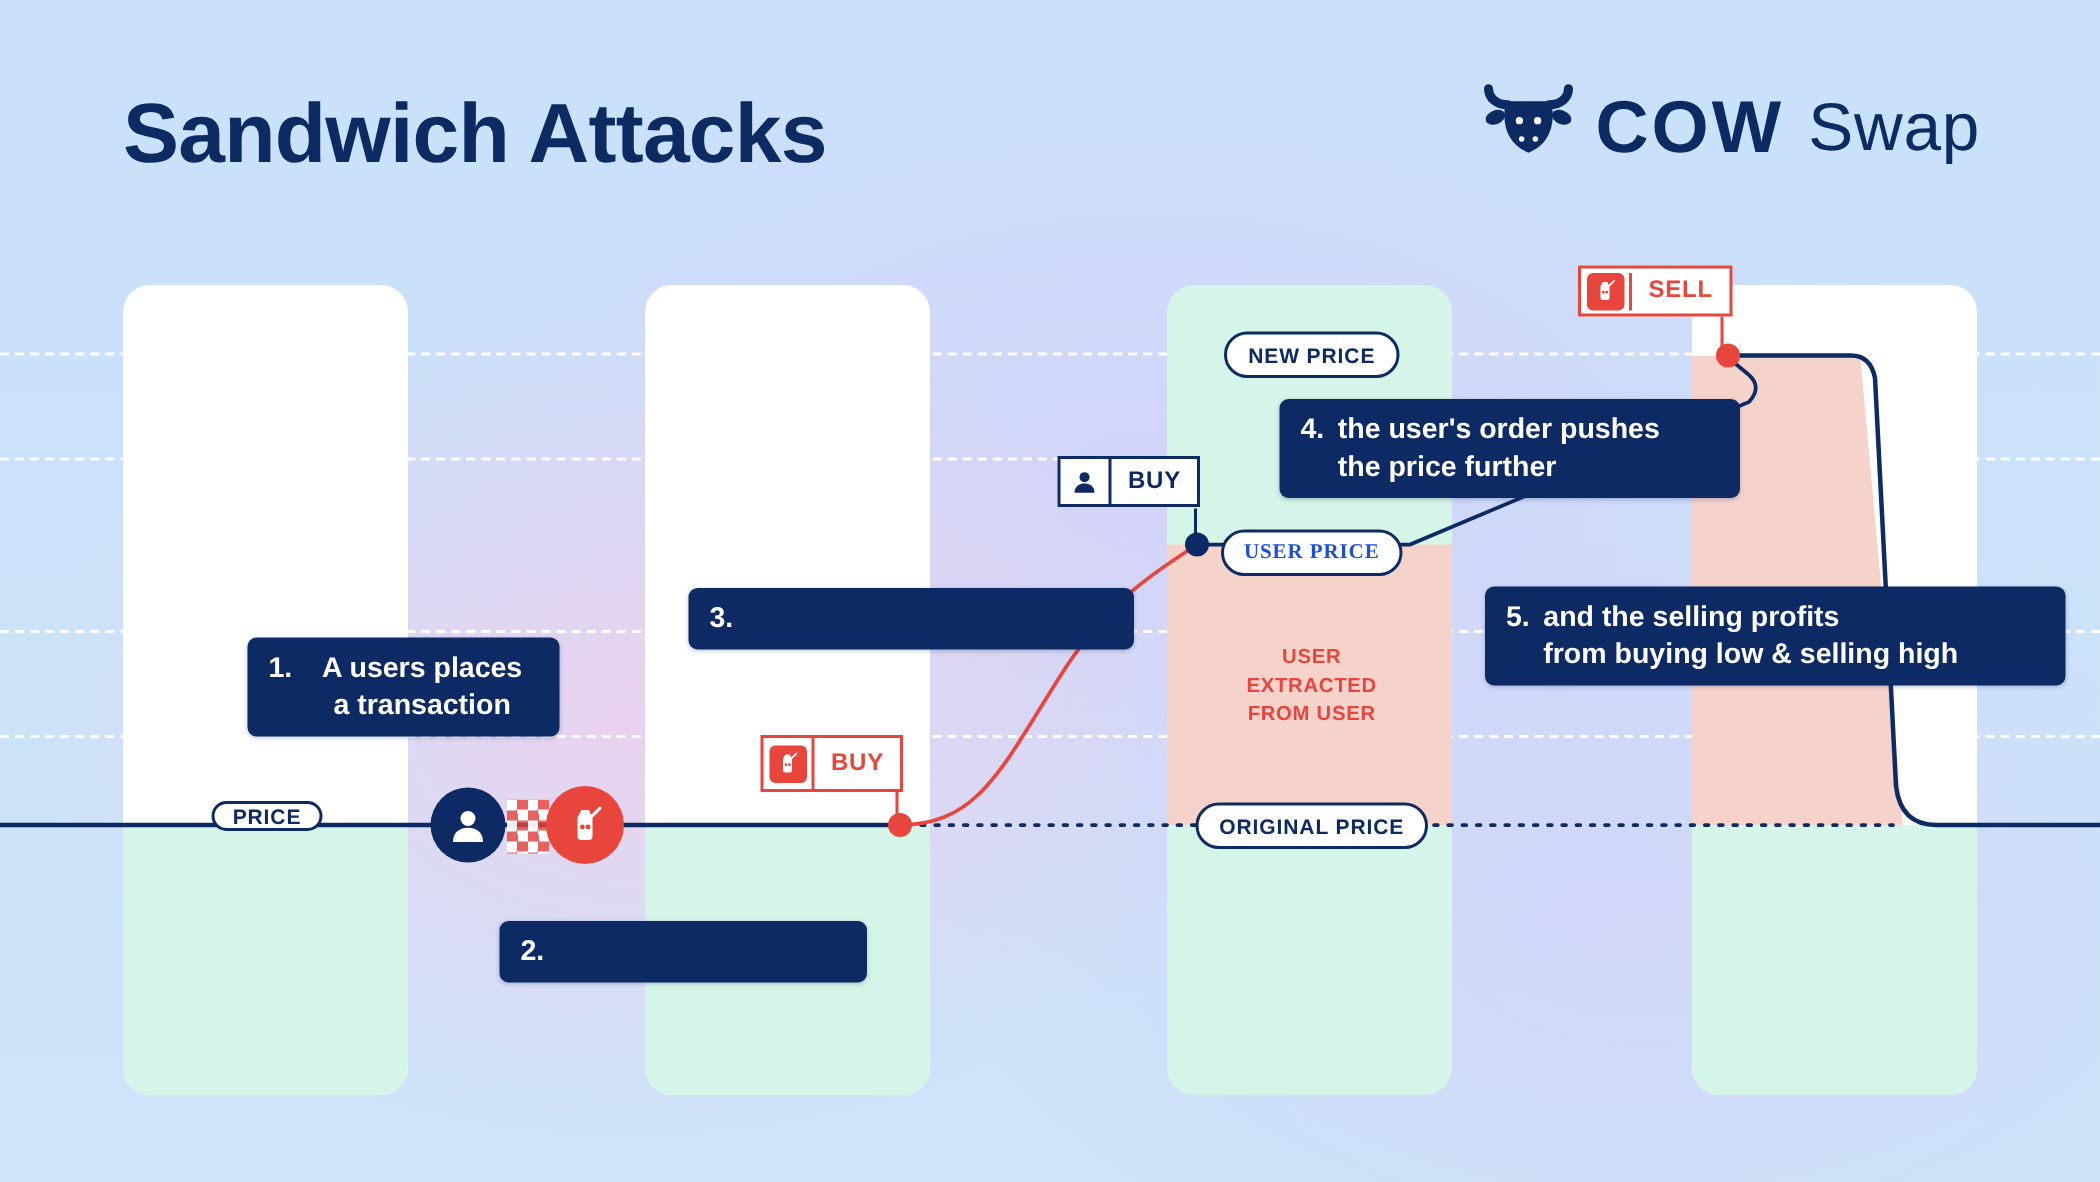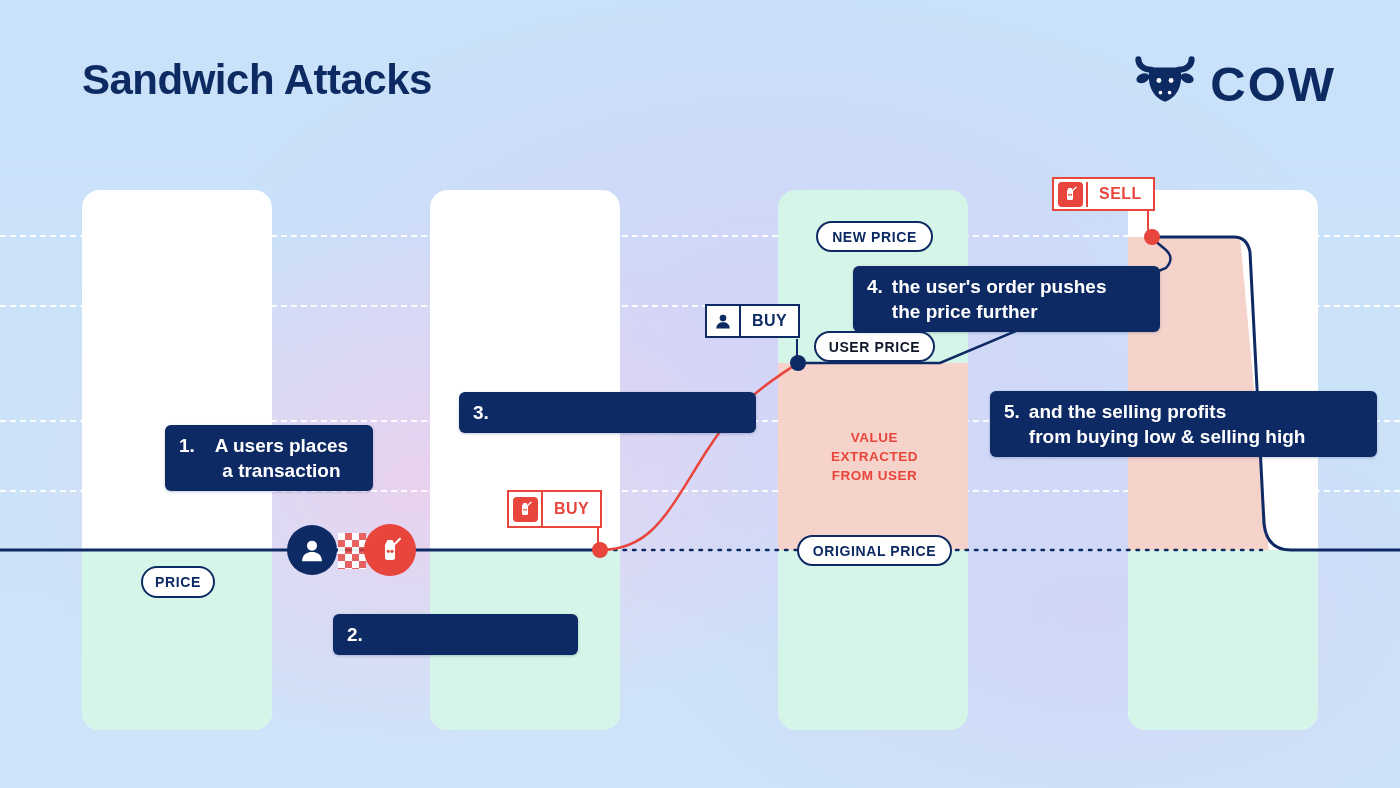--- a/index.html
+++ b/index.html
@@ -6,44 +6,44 @@
   body { background:#9db8d8; font-family:"Liberation Sans", sans-serif; }
   .canvas {
     position:relative; width:1400px; height:788px; overflow:hidden;
     background:
       radial-gradient(620px 420px at 30% 62%, rgba(243,205,235,.75), rgba(243,205,235,0) 65%),
       radial-gradient(900px 520px at 55% 42%, rgba(215,203,246,.65), rgba(215,203,246,0) 65%),
       radial-gradient(700px 420px at 78% 78%, rgba(214,203,245,.55), rgba(214,203,245,0) 65%),
       linear-gradient(#c9e1f9,#cde4f9);
   }
   .gridline { position:absolute; left:0; right:0; border-top:2px dashed rgba(255,255,255,.92); z-index:1; }
-  .page-title { position:absolute; left:82px; top:56px; font-size:42px; font-weight:900; color:#0d2a63; letter-spacing:-0.5px; z-index:6; }
-
-  
-  .logo { position:absolute; right:64px; top:56px; display:flex; align-items:center; gap:10px; z-index:6; color:#0d2a63; }
+  .page-title { position:absolute; left:82px; top:56px; font-size:56px; font-weight:900; color:#0d2a63; letter-spacing:-0.5px; z-index:6; }
+
+  
+  .logo { position:absolute; right:80px; top:56px; display:flex; align-items:center; gap:10px; z-index:6; color:#0d2a63; }
   .logo .brand-bold { font-size:49px; font-weight:900; letter-spacing:2px; }
   .logo .brand-light { font-size:45px; font-weight:500; margin-left:6px; letter-spacing:0.5px; }
 
   
   .col { position:absolute; top:190px; width:190px; height:540px; background:#fff; border-radius:18px; z-index:2; overflow:hidden; }
   .col-1 { left:82px; } .col-2 { left:430px; } .col-3 { left:778px; background:#d6f5e9; } .col-4 { left:1128px; }
   .mint-bottom { position:absolute; left:0; right:0; top:360px; bottom:0; background:#d6f5e9; }
   .value-band { position:absolute; left:0; right:0; top:173px; height:187px; background:#f6d3ca; }
   .salmon-wedge { position:absolute; left:0; top:47px; width:190px; height:313px; background:#f6d3ca;
     clip-path: polygon(0 0, 59% 0, 74% 100%, 0 100%); }
 
   .overlay { position:absolute; left:0; top:0; z-index:3; pointer-events:none; }
 
   
   .pill { position:absolute; background:#fff; border:2px solid #0d2a63; border-radius:999px;
     display:flex; align-items:center; justify-content:center;
     font-size:14px; font-weight:800; color:#0d2a63; letter-spacing:0.6px; z-index:5; }
-  .pill-price { left:141px; top:534px; width:74px; height:32px;margin-top:32px; }
+  .pill-price { left:141px; top:534px; width:74px; height:20px; }
   .pill-new-price { left:816px; top:221px; width:117px; height:31px; }
-  .pill-user-price { left:814px; top:331px; width:121px; height:31px; color:#0f172a; }
+  .pill-user-price { left:814px; top:353px; width:121px; height:31px; color:#1d4ed8;font-family:Liberation Serif, serif; }
   .pill-original-price { left:797px; top:535px; width:155px; height:31px; }
 
   
   .step { position:absolute; background:#0e2a64; color:#fff; border-radius:6px;
     padding:8px 14px; font-size:19px; font-weight:700; line-height:1.32;
     display:flex; gap:9px; z-index:6; box-shadow:0 1px 3px rgba(13,42,99,.25); }
   .step .txt { flex:1; }
   .step.center .txt { text-align:center; }
   .step-1 { left:165px; top:425px; width:208px; }
   .step-2 { left:333px; top:614px; width:245px; }
@@ -95,20 +95,21 @@
         <ellipse cx="17" cy="27" rx="9" ry="6" transform="rotate(-22 17 27)" fill="#0d2a63"></ellipse>
         <ellipse cx="75" cy="27" rx="9" ry="6" transform="rotate(22 75 27)" fill="#0d2a63"></ellipse>
         <path d="M26 13 H66 C70 34 64 51 46 58 C28 51 22 34 26 13 Z" fill="#0d2a63"></path>
         <circle cx="38" cy="30" r="3.2" fill="#fff"></circle>
         <circle cx="54" cy="30" r="3.2" fill="#fff"></circle>
         <circle cx="40" cy="46" r="2.4" fill="#fff"></circle>
         <circle cx="52" cy="46" r="2.4" fill="#fff"></circle>
       </svg>
     </span>
     <span class="brand-bold">COW</span>
+    <span class="brand-light">Swap</span>
   </div>
 
   <div class="col col-1">
     <div class="mint-bottom"></div>
   </div>
   <div class="col col-2">
     <div class="mint-bottom"></div>
   </div>
   <div class="col col-3">
     <div class="value-band"></div>
@@ -131,21 +132,21 @@
     <circle cx="798" cy="363" r="8" fill="#0e2a64"></circle>
     <circle cx="1152" cy="237" r="8" fill="#e8453c"></circle>
   </svg>
 
   <div class="pill pill-price">PRICE</div>
   <div class="pill pill-new-price">NEW PRICE</div>
   <div class="pill pill-user-price">USER PRICE</div>
   <div class="pill pill-original-price">ORIGINAL PRICE</div>
 
   <div class="value-text">
-    <div>VALUE</div>
+    <div>USER</div>
     <div>EXTRACTED</div>
     <div>FROM USER</div>
   </div>
 
   <div class="step step-1 center">
     <span class="num">1.</span>
     <span class="txt">
       <span>A users places</span><br>
       <span>a transaction</span>
     </span>

